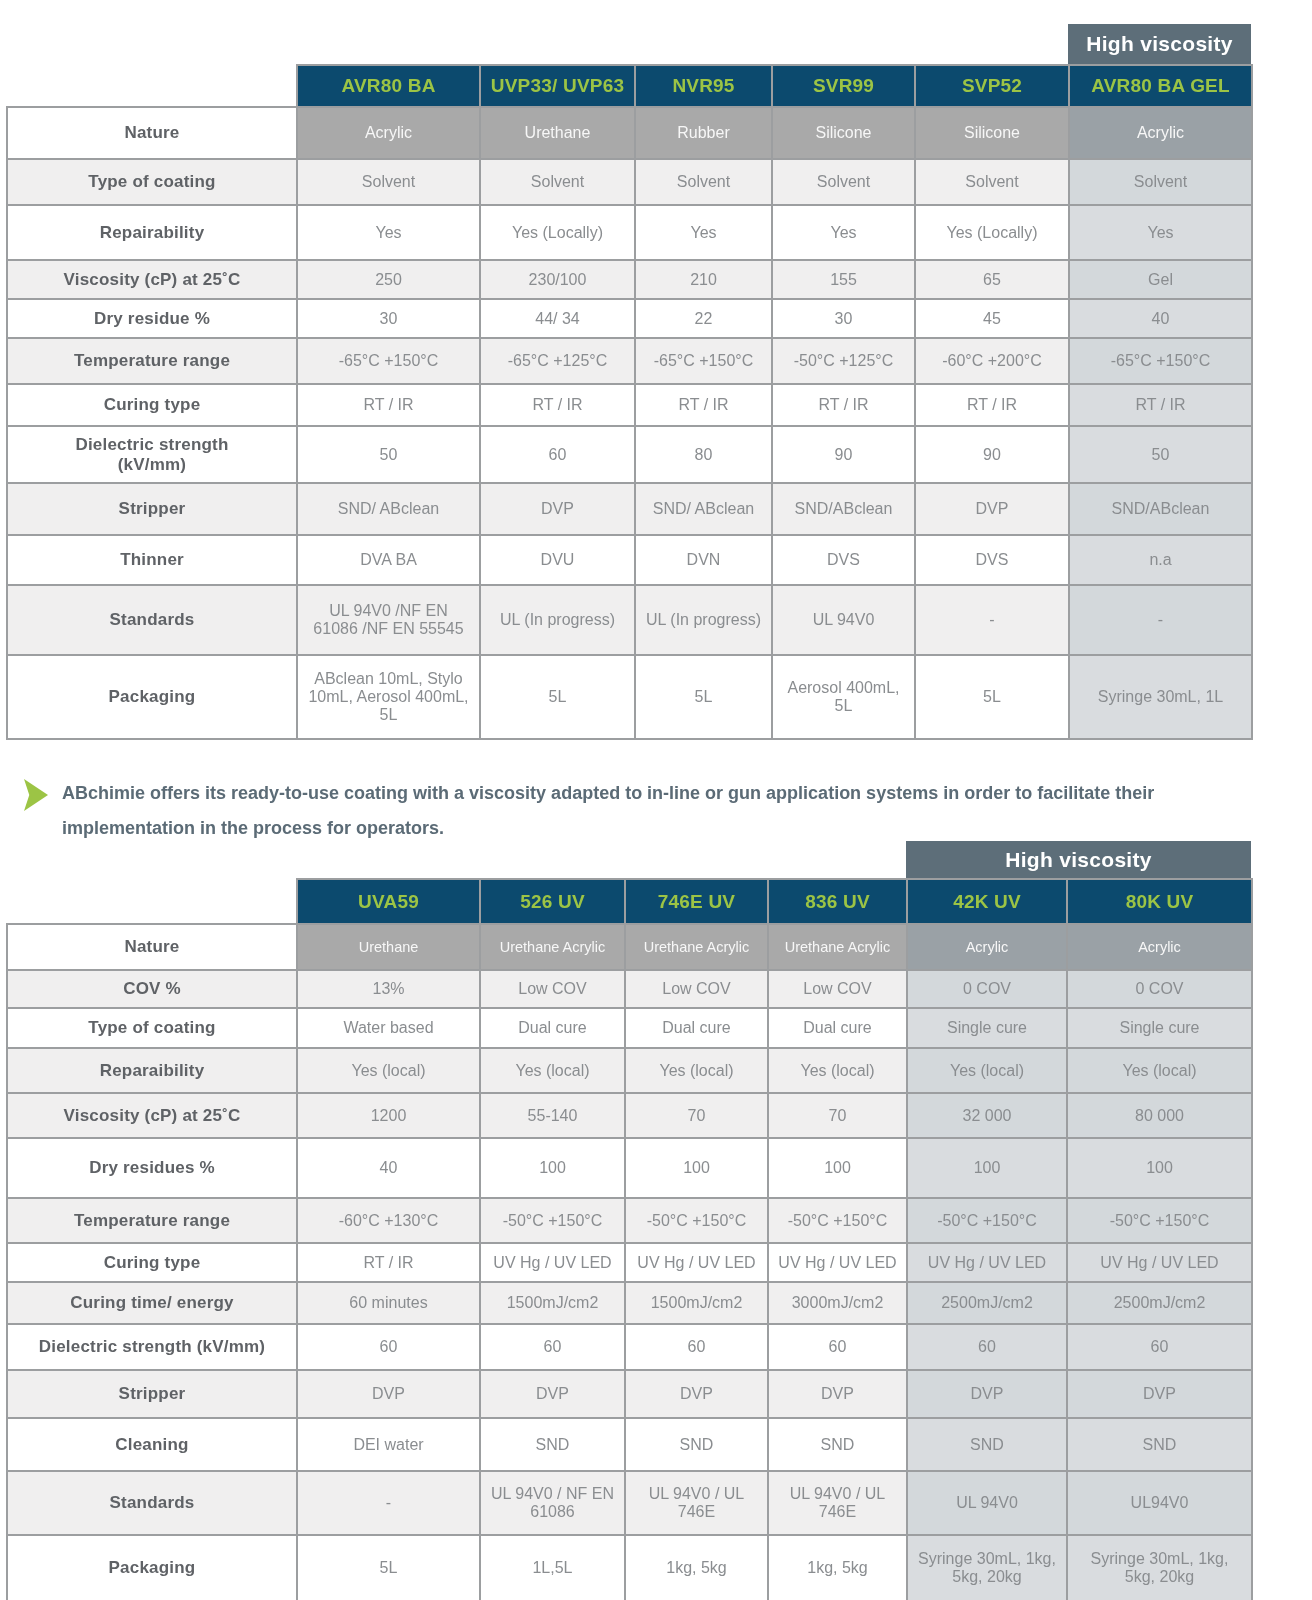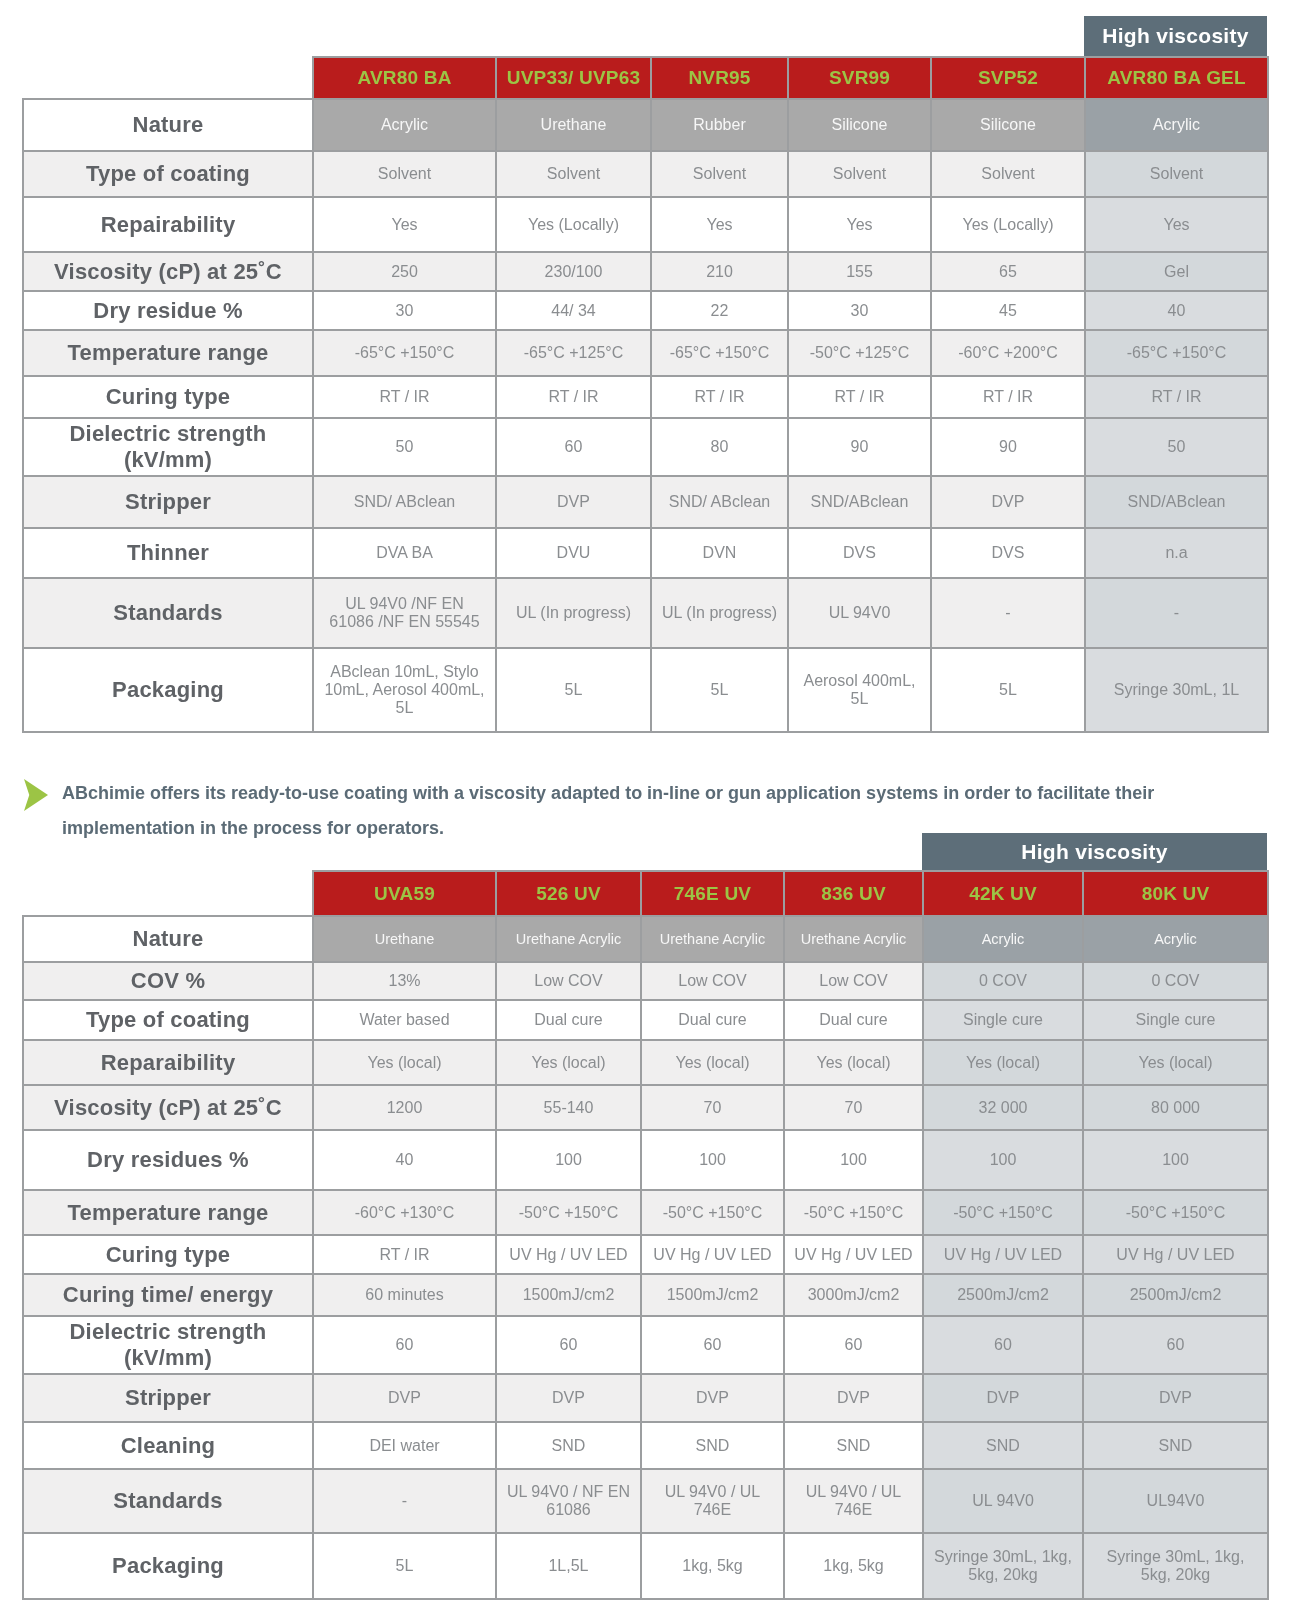--- a/index.html
+++ b/index.html
@@ -7,39 +7,39 @@
     --nature:#a9a9a9; --natureText:#f7f7f7; --natureHv:#9aa1a6;
     --rowGray:#f0efef; --hvOnGray:#d3d8db; --hvOnWhite:#d9dcdf;
     --label:#5f6266; --cell:#8a8d90; --note:#5b6b76;
   }
   *{box-sizing:border-box; margin:0; padding:0;}
   html,body{background:#ffffff;}
   body{width:1312px; height:1600px; position:relative; overflow:hidden;
        font-family:"Liberation Sans", sans-serif;}
   .page{position:relative; width:1312px; height:1600px; background:#fff;}
 
-  .tbl{position:absolute; left:22px;}
+  .tbl{position:absolute; left:6px;margin-top:8px;}
   #t1{top:16px; width:1245px;}
   #t2{top:833px; width:1245px;}
 
   .banner{
     margin-left:auto; background:var(--slate); color:#ffffff;
     font-weight:bold; font-size:21px; letter-spacing:.3px;
     display:flex; align-items:center; justify-content:center;
   }
 
   table{border-collapse:collapse; table-layout:fixed; width:100%;}
   th,td{
     border:2px solid var(--border); text-align:center; vertical-align:middle;
     padding:2px 9px; overflow:hidden;
   }
-  thead th{background:#b91c1c; color:var(--green); font-weight:bold; font-size:19px; letter-spacing:.2px;}
+  thead th{background:#0c4a6e; color:var(--green); font-weight:bold; font-size:19px; letter-spacing:.2px;}
   thead th.corner{border:none; background:transparent;}
 
-  tbody th{font-size:22px; font-weight:bold; color:var(--label); white-space:pre-line; letter-spacing:.2px;}
+  tbody th{font-size:17px; font-weight:bold; color:var(--label); white-space:pre-line; letter-spacing:.2px;}
   tbody td{font-size:16px; color:var(--cell);}
 
   tr.gray th, tr.gray td{background:var(--rowGray);}
   tr.white th, tr.white td{background:#ffffff;}
 
   tr.nature th{background:#ffffff;}
   tr.nature td{background:var(--nature); color:var(--natureText); font-size:16px;}
   #t2 tr.nature td{font-size:14.5px;}
 
   tr.gray  td.hv{background:var(--hvOnGray);}
@@ -318,21 +318,21 @@
           </tr>
           <tr class="gray" style="height: 48px;">
             <th>Stripper</th>
             <td>DVP</td>
             <td>DVP</td>
             <td>DVP</td>
             <td>DVP</td>
             <td class="hv">DVP</td>
             <td class="hv">DVP</td>
           </tr>
-          <tr class="white" style="height: 47px;">
+          <tr class="white" style="height: 53px;">
             <th>Cleaning</th>
             <td>DEI water</td>
             <td>SND</td>
             <td>SND</td>
             <td>SND</td>
             <td class="hv">SND</td>
             <td class="hv">SND</td>
           </tr>
           <tr class="gray" style="height: 64px;">
             <th>Standards</th>

